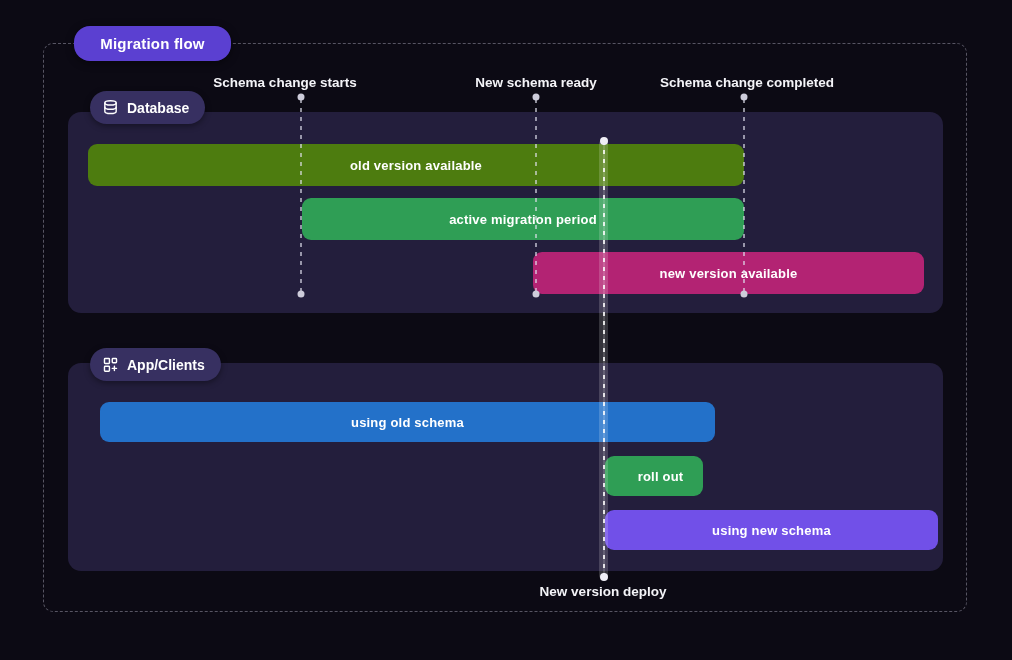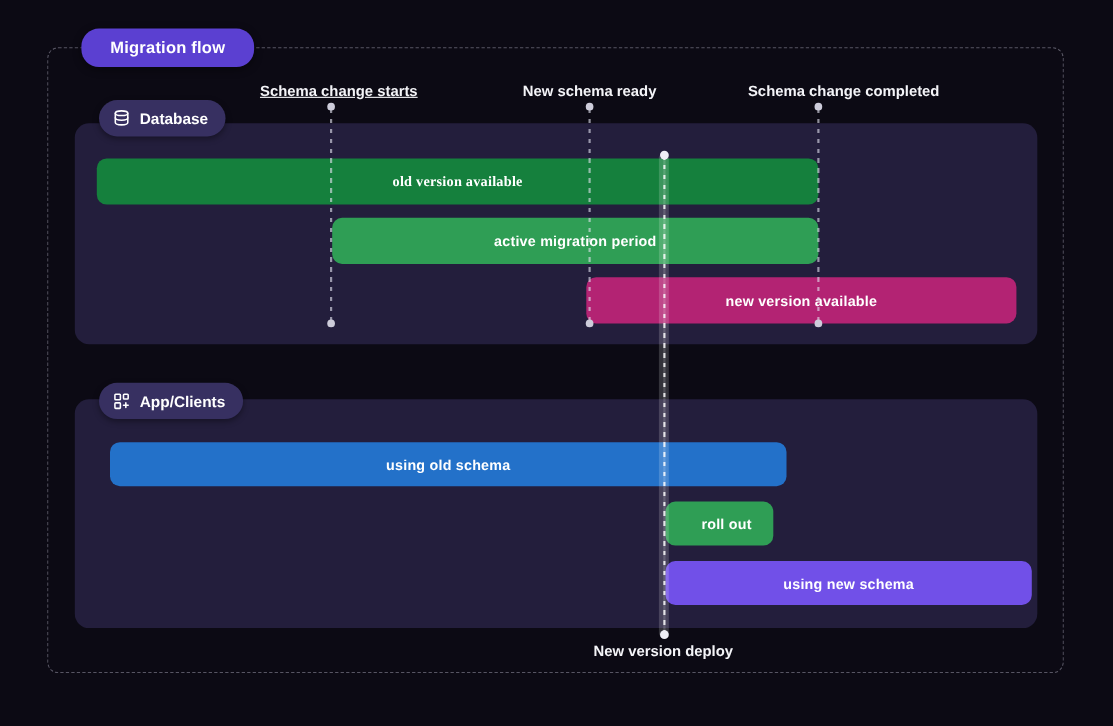--- a/index.html
+++ b/index.html
@@ -64,23 +64,23 @@
   .bar.using-old     { left: 88px;  top: 402px; width: 615px; height: 40px; }
   .bar.roll-out      { left: 605px; top: 456px; width: 98px;  height: 40px; padding-left: 13px; }
   .bar.using-new     { left: 605px; top: 510px; width: 333px; height: 40px; }
 
   
   .milestone-label {
     position: absolute; top: 75px; transform: translateX(-50%);
     font-size: 13.5px; font-weight: 700; white-space: nowrap;
     z-index: 5; color: #f4f4f8;
   }
-  .milestone-label.m1 { left: 308px; text-decoration: underline; }
+  .milestone-label.m1 { left: 285px; }
   .milestone-label.m2 { left: 536px; }
-  .milestone-label.m3 { left: 747px; margin-left: 20px; }
+  .milestone-label.m3 { left: 747px; }
 
   .deploy-label {
     position: absolute; top: 584px; left: 603px; transform: translateX(-50%);
     font-size: 13.5px; font-weight: 700; white-space: nowrap;
     z-index: 5; color: #f4f4f8;
   }
 
   
   .vline {
     position: absolute; width: 2px; top: 99px; height: 195px;
@@ -140,21 +140,21 @@
     <span>
       <svg width="17" height="17" viewBox="0 0 24 24" fill="none" stroke="#ffffff" stroke-width="2" stroke-linecap="round">
         <ellipse cx="12" cy="5.5" rx="8" ry="3"></ellipse>
         <path d="M4 5.5v6c0 1.66 3.58 3 8 3s8-1.34 8-3v-6"></path>
         <path d="M4 11.5v6c0 1.66 3.58 3 8 3s8-1.34 8-3v-6"></path>
       </svg>
     </span>
     <span>Database</span>
   </div>
 
-  <div class="bar old-version" style="background: #15803d; font-family: Liberation Serif, serif;">
+  <div class="bar old-version" style="background: #4d7c0f;">
     <span>old version available</span>
   </div>
   <div class="bar active-mig" style="background: rgb(47, 158, 85);">
     <span>active migration period</span>
   </div>
   <div class="bar new-version" style="background: rgb(179, 35, 115);">
     <span>new version available</span>
   </div>
 
   <div class="panel app" style="background: rgb(35, 30, 60);"></div>

